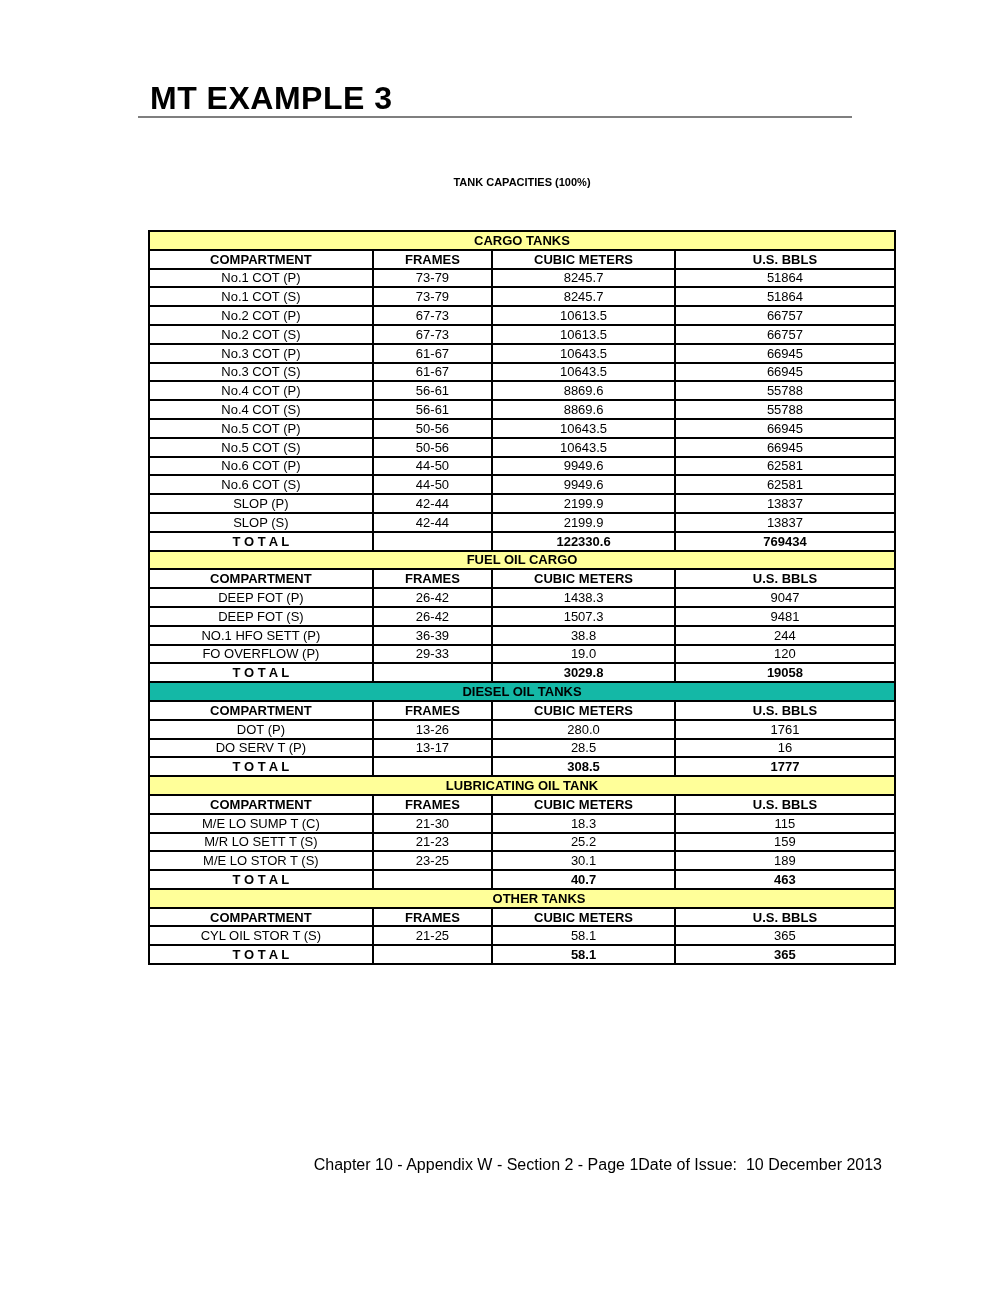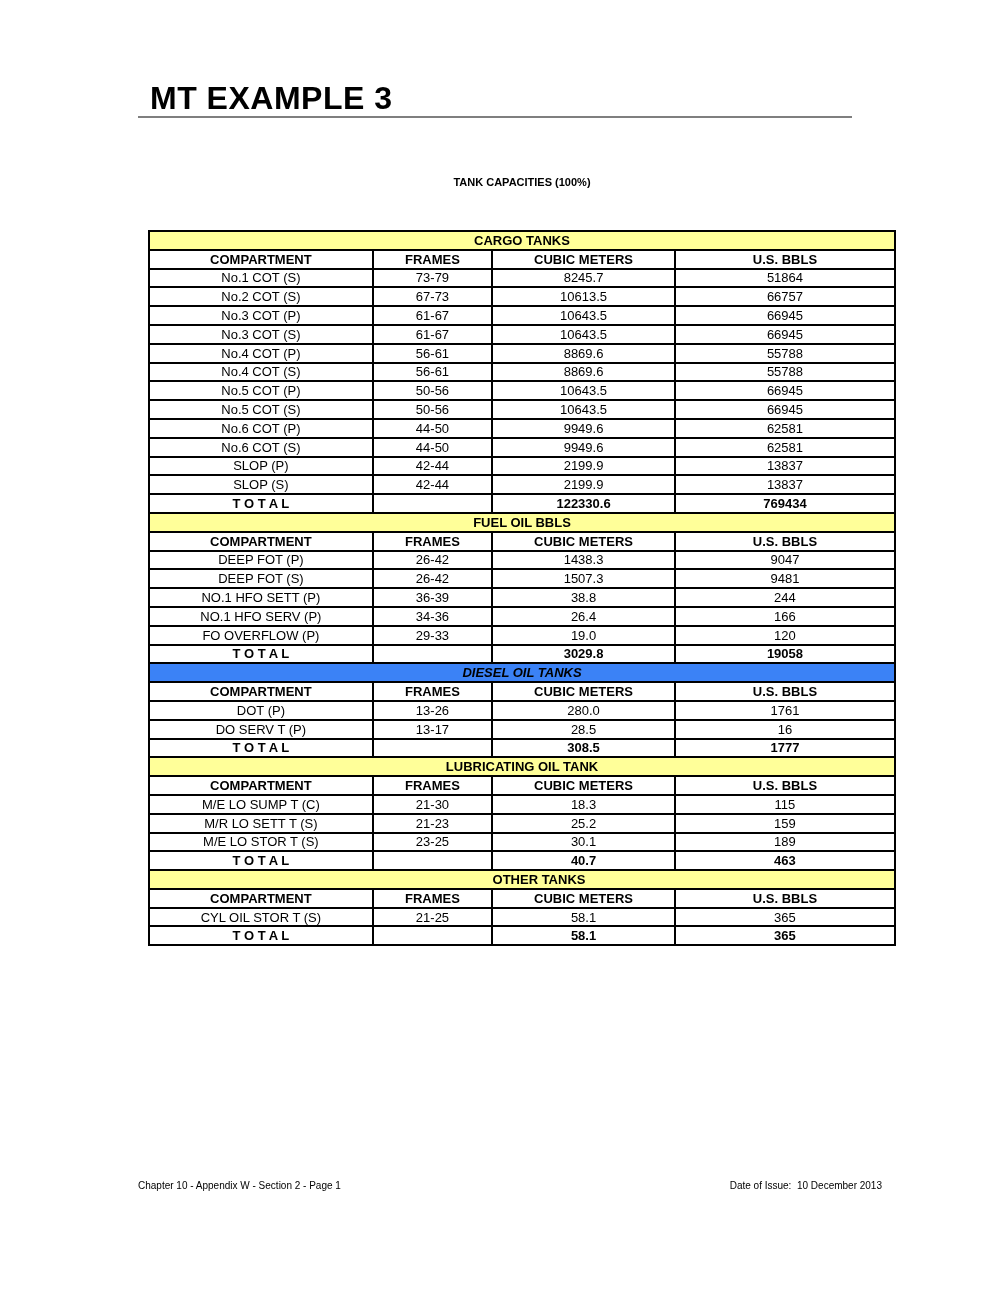--- a/index.html
+++ b/index.html
@@ -68,25 +68,25 @@
   table.cap-table tr.colhead td {
     font-weight: bold;
   }
   table.cap-table tr.total td {
     font-weight: bold;
     border-radius: 8px;
   }
   .footer {
     position: absolute;
     left: 138px;
-    top: 1180px;
+    top: 1156px;
     width: 744px;
     display: flex;
-    justify-content: space-between;
-    font-size: 10px;
+    justify-content: flex-end;
+    font-size: 16px;
   }
 </style>
 </head>
 <body>
 
 <div class="page">
 
   <h1 class="title">MT EXAMPLE 3</h1>
   <div class="title-rule"></div>
 
@@ -103,26 +103,38 @@
         <tr class="band">
           <td colspan="4" style="background: rgb(255, 255, 153);">CARGO TANKS</td>
         </tr>
         <tr class="colhead">
           <td>COMPARTMENT</td>
           <td>FRAMES</td>
           <td>CUBIC METERS</td>
           <td>U.S. BBLS</td>
         </tr>
         <tr>
+          <td>No.1 COT (P)</td>
+          <td>73-79</td>
+          <td>8245.7</td>
+          <td>51864</td>
+        </tr>
+        <tr>
           <td>No.1 COT (S)</td>
           <td>73-79</td>
           <td>8245.7</td>
           <td>51864</td>
         </tr>
         <tr>
+          <td>No.2 COT (P)</td>
+          <td>67-73</td>
+          <td>10613.5</td>
+          <td>66757</td>
+        </tr>
+        <tr>
           <td>No.2 COT (S)</td>
           <td>67-73</td>
           <td>10613.5</td>
           <td>66757</td>
         </tr>
         <tr>
           <td>No.3 COT (P)</td>
           <td>61-67</td>
           <td>10643.5</td>
           <td>66945</td>
@@ -181,21 +193,21 @@
           <td>2199.9</td>
           <td>13837</td>
         </tr>
         <tr class="total">
           <td>T O T A L</td>
           <td></td>
           <td>122330.6</td>
           <td>769434</td>
         </tr>
         <tr class="band">
-          <td colspan="4" style="background: rgb(255, 255, 153);">FUEL OIL BBLS</td>
+          <td colspan="4" style="background: rgb(255, 255, 153);">FUEL OIL CARGO</td>
         </tr>
         <tr class="colhead">
           <td>COMPARTMENT</td>
           <td>FRAMES</td>
           <td>CUBIC METERS</td>
           <td>U.S. BBLS</td>
         </tr>
         <tr>
           <td>DEEP FOT (P)</td>
           <td>26-42</td>
@@ -208,39 +220,33 @@
           <td>1507.3</td>
           <td>9481</td>
         </tr>
         <tr>
           <td>NO.1 HFO SETT (P)</td>
           <td>36-39</td>
           <td>38.8</td>
           <td>244</td>
         </tr>
         <tr>
-          <td>NO.1 HFO SERV (P)</td>
-          <td>34-36</td>
-          <td>26.4</td>
-          <td>166</td>
-        </tr>
-        <tr>
           <td>FO OVERFLOW (P)</td>
           <td>29-33</td>
           <td>19.0</td>
           <td>120</td>
         </tr>
         <tr class="total">
           <td>T O T A L</td>
           <td></td>
           <td>3029.8</td>
           <td>19058</td>
         </tr>
         <tr class="band">
-          <td colspan="4" style="background: #3b82f6; font-style: italic;">DIESEL OIL TANKS</td>
+          <td colspan="4" style="background: #14b8a6;">DIESEL OIL TANKS</td>
         </tr>
         <tr class="colhead">
           <td>COMPARTMENT</td>
           <td>FRAMES</td>
           <td>CUBIC METERS</td>
           <td>U.S. BBLS</td>
         </tr>
         <tr>
           <td>DOT (P)</td>
           <td>13-26</td>

